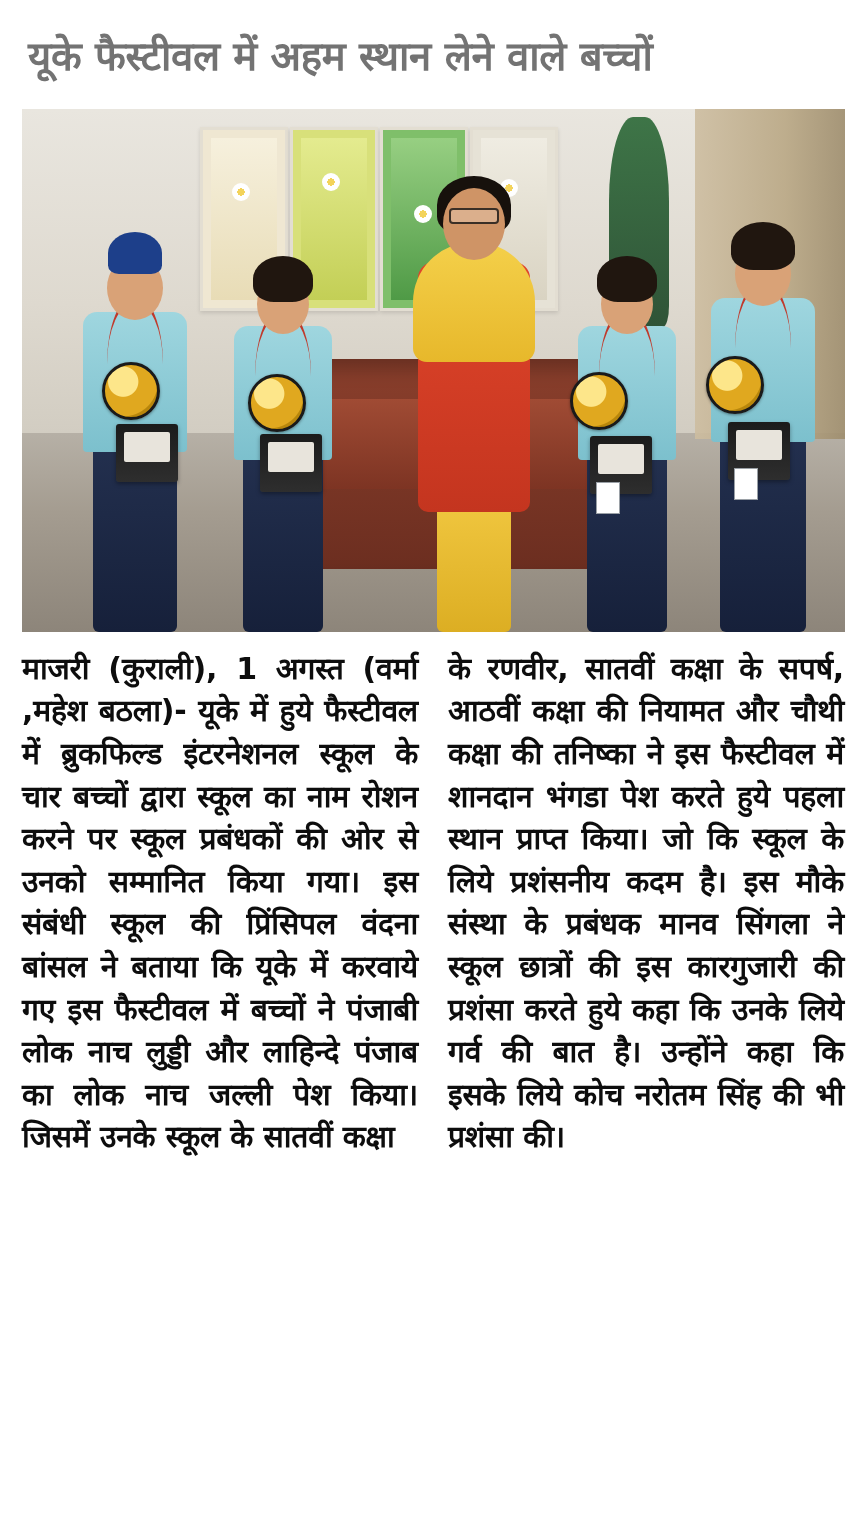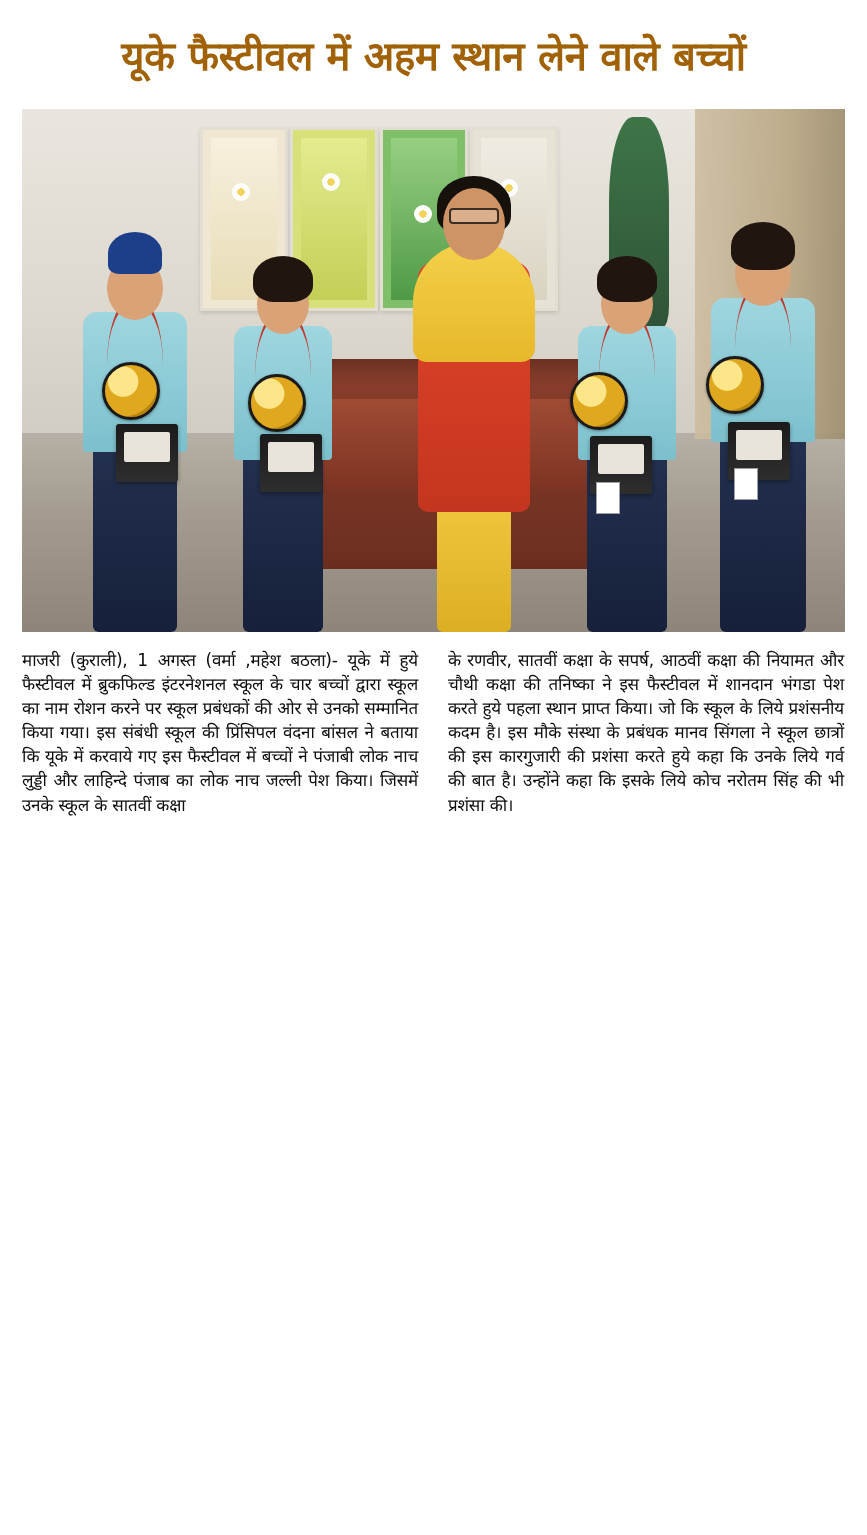--- a/index.html
+++ b/index.html
@@ -19,27 +19,26 @@
     width: 867px;
     height: 1535px;
     background: #ffffff;
     box-sizing: border-box;
     padding: 0 22px;
   }
 
   
   .headline {
     margin: 30px 0 0 0;
-    text-align: center;
     font-family: "DejaVu Sans", sans-serif;
     font-weight: bold;
     font-size: 40px;
     line-height: 1.32;
     letter-spacing: -0.3px;
-    color: #a16207;
+    color: #737373;
     padding: 0 6px;
   }
   .headline .line {
     display: block;
     white-space: nowrap;
   }
 
   
   .photo-wrap {
     margin: 26px 0 0 0;
@@ -192,26 +191,27 @@
   
   .body-cols {
     margin-top: 16px;
     display: flex;
     gap: 30px;
     width: 823px;
   }
   .col {
     width: 396px;
     font-family: "DejaVu Sans", sans-serif;
-    font-size: 17px;
+    font-size: 30px;
     line-height: 1.42;
     text-align: justify;
     text-justify: inter-word;
     color: #0d0d0d;
     letter-spacing: -0.2px;
+    font-weight: bold;
   }
   .col p { margin: 0; }
 </style>
 </head>
 <body>
 
 <div class="page">
 
   <h1 class="headline">
     <span class="line">यूके फैस्टीवल में अहम स्थान लेने वाले बच्चों</span>

